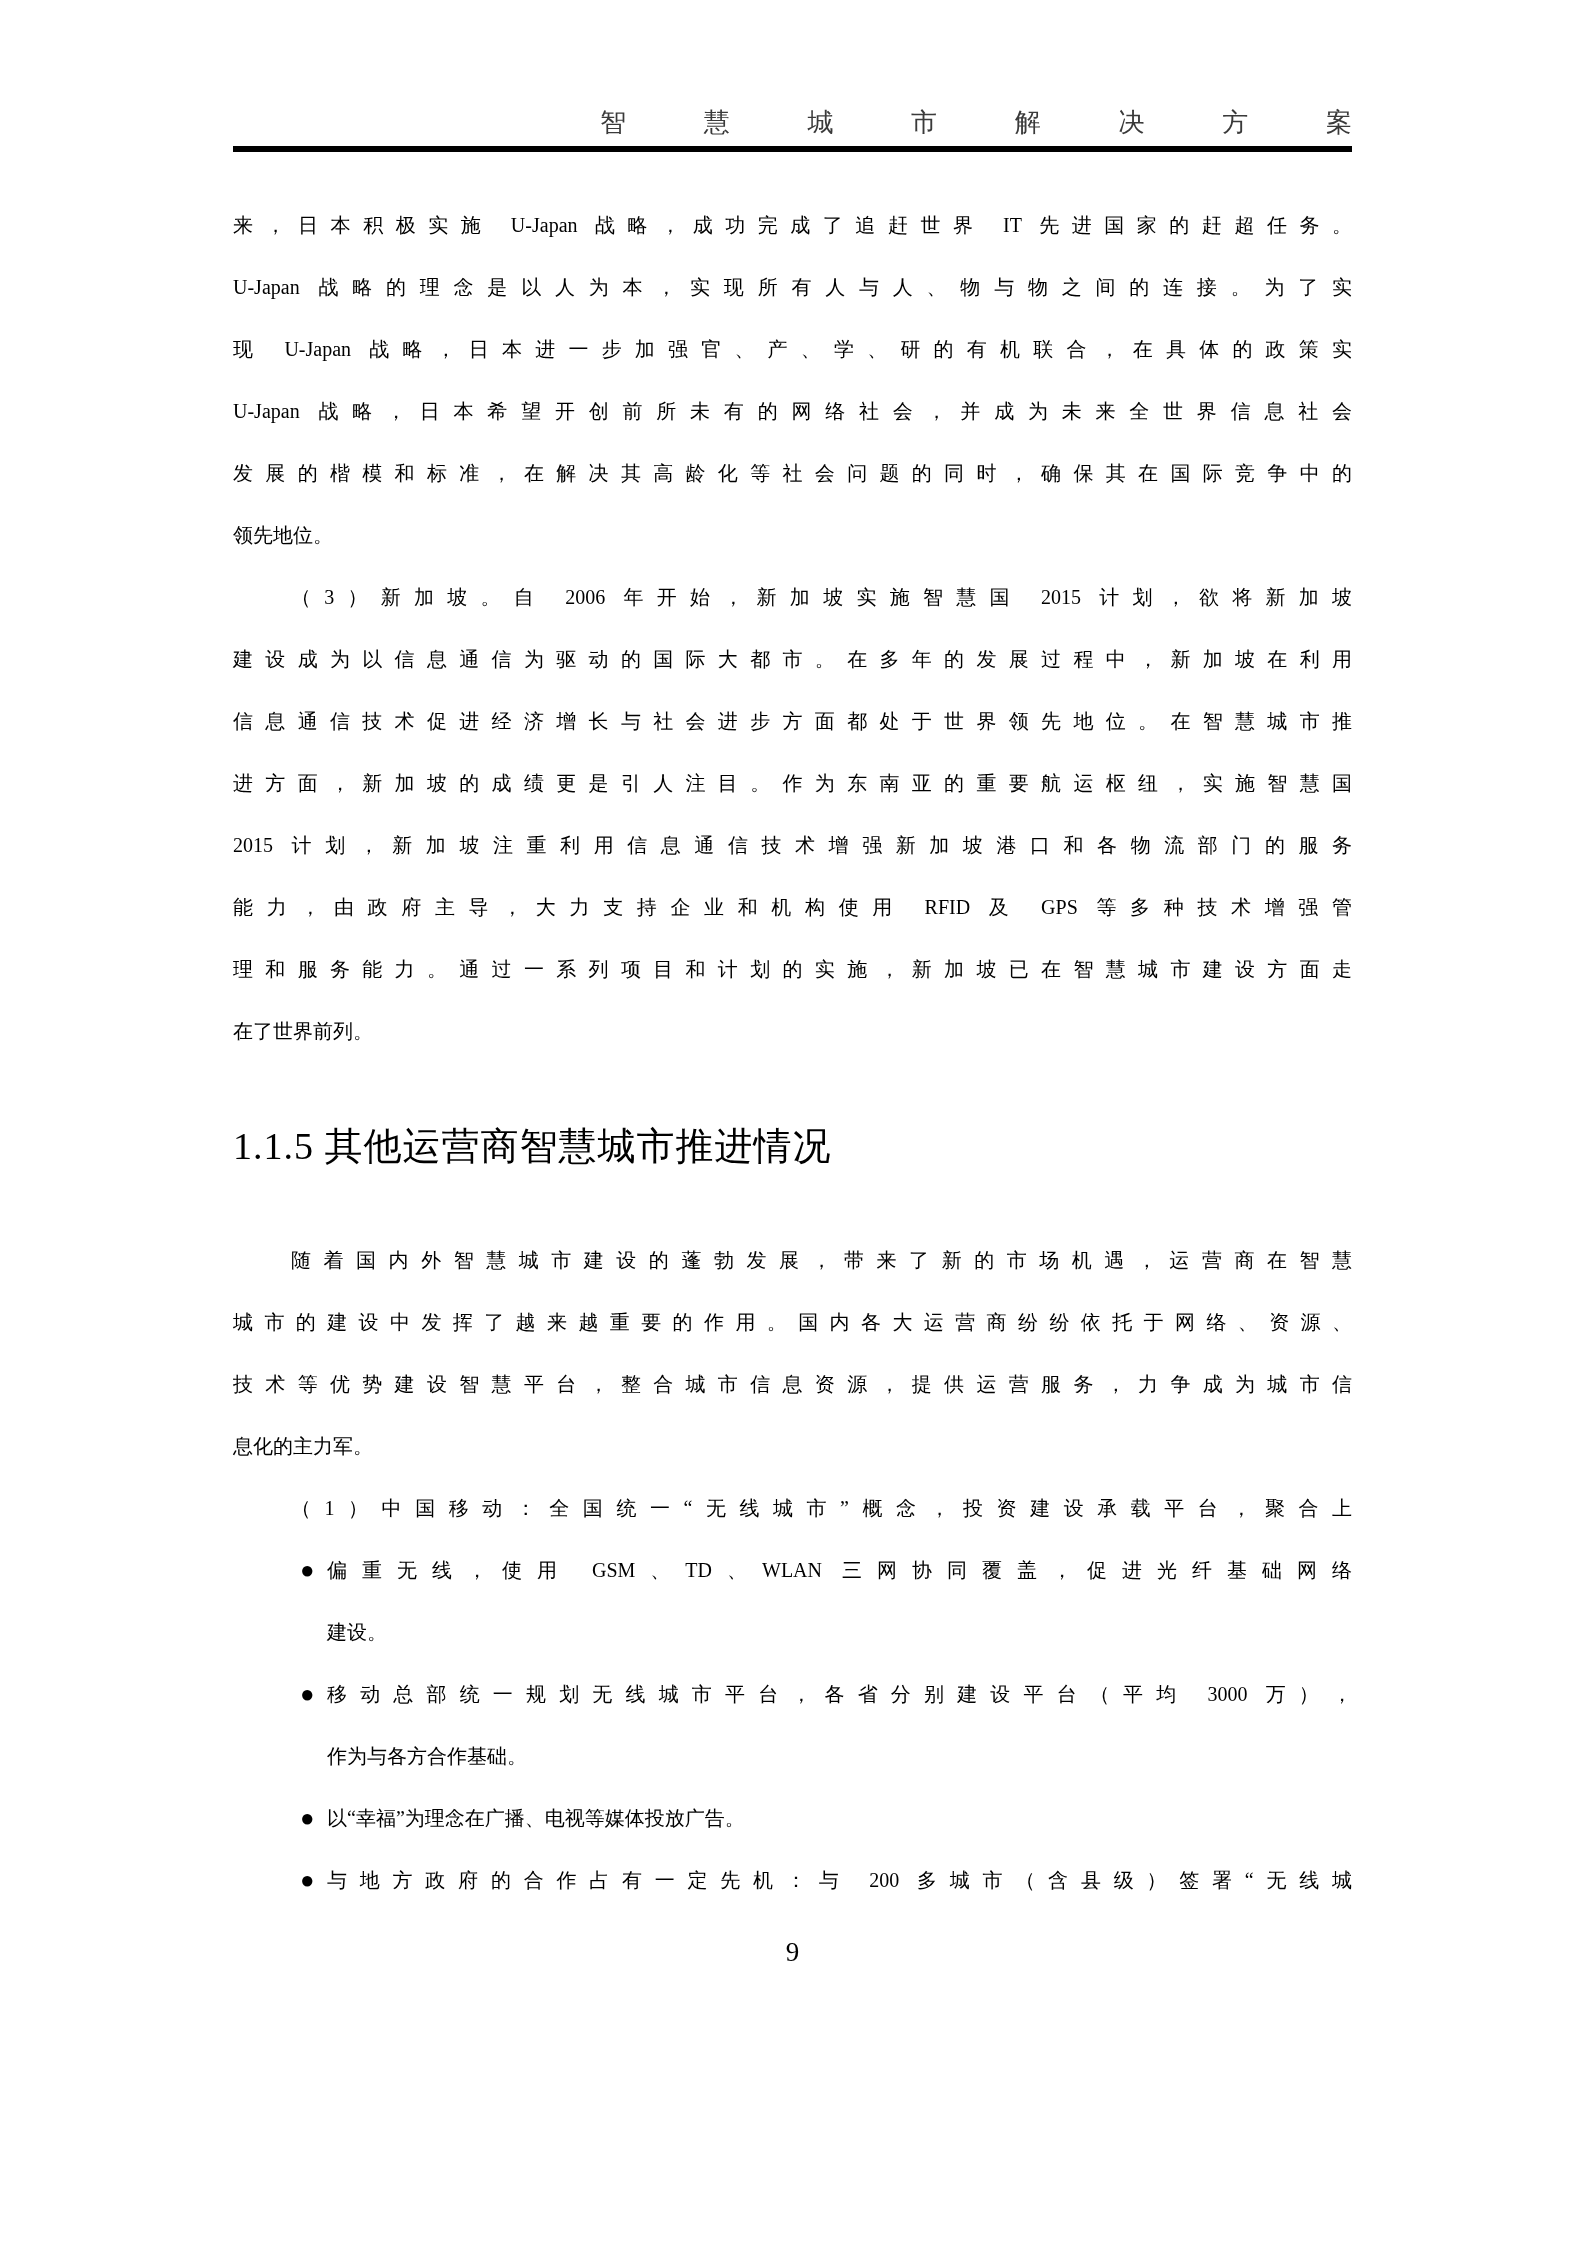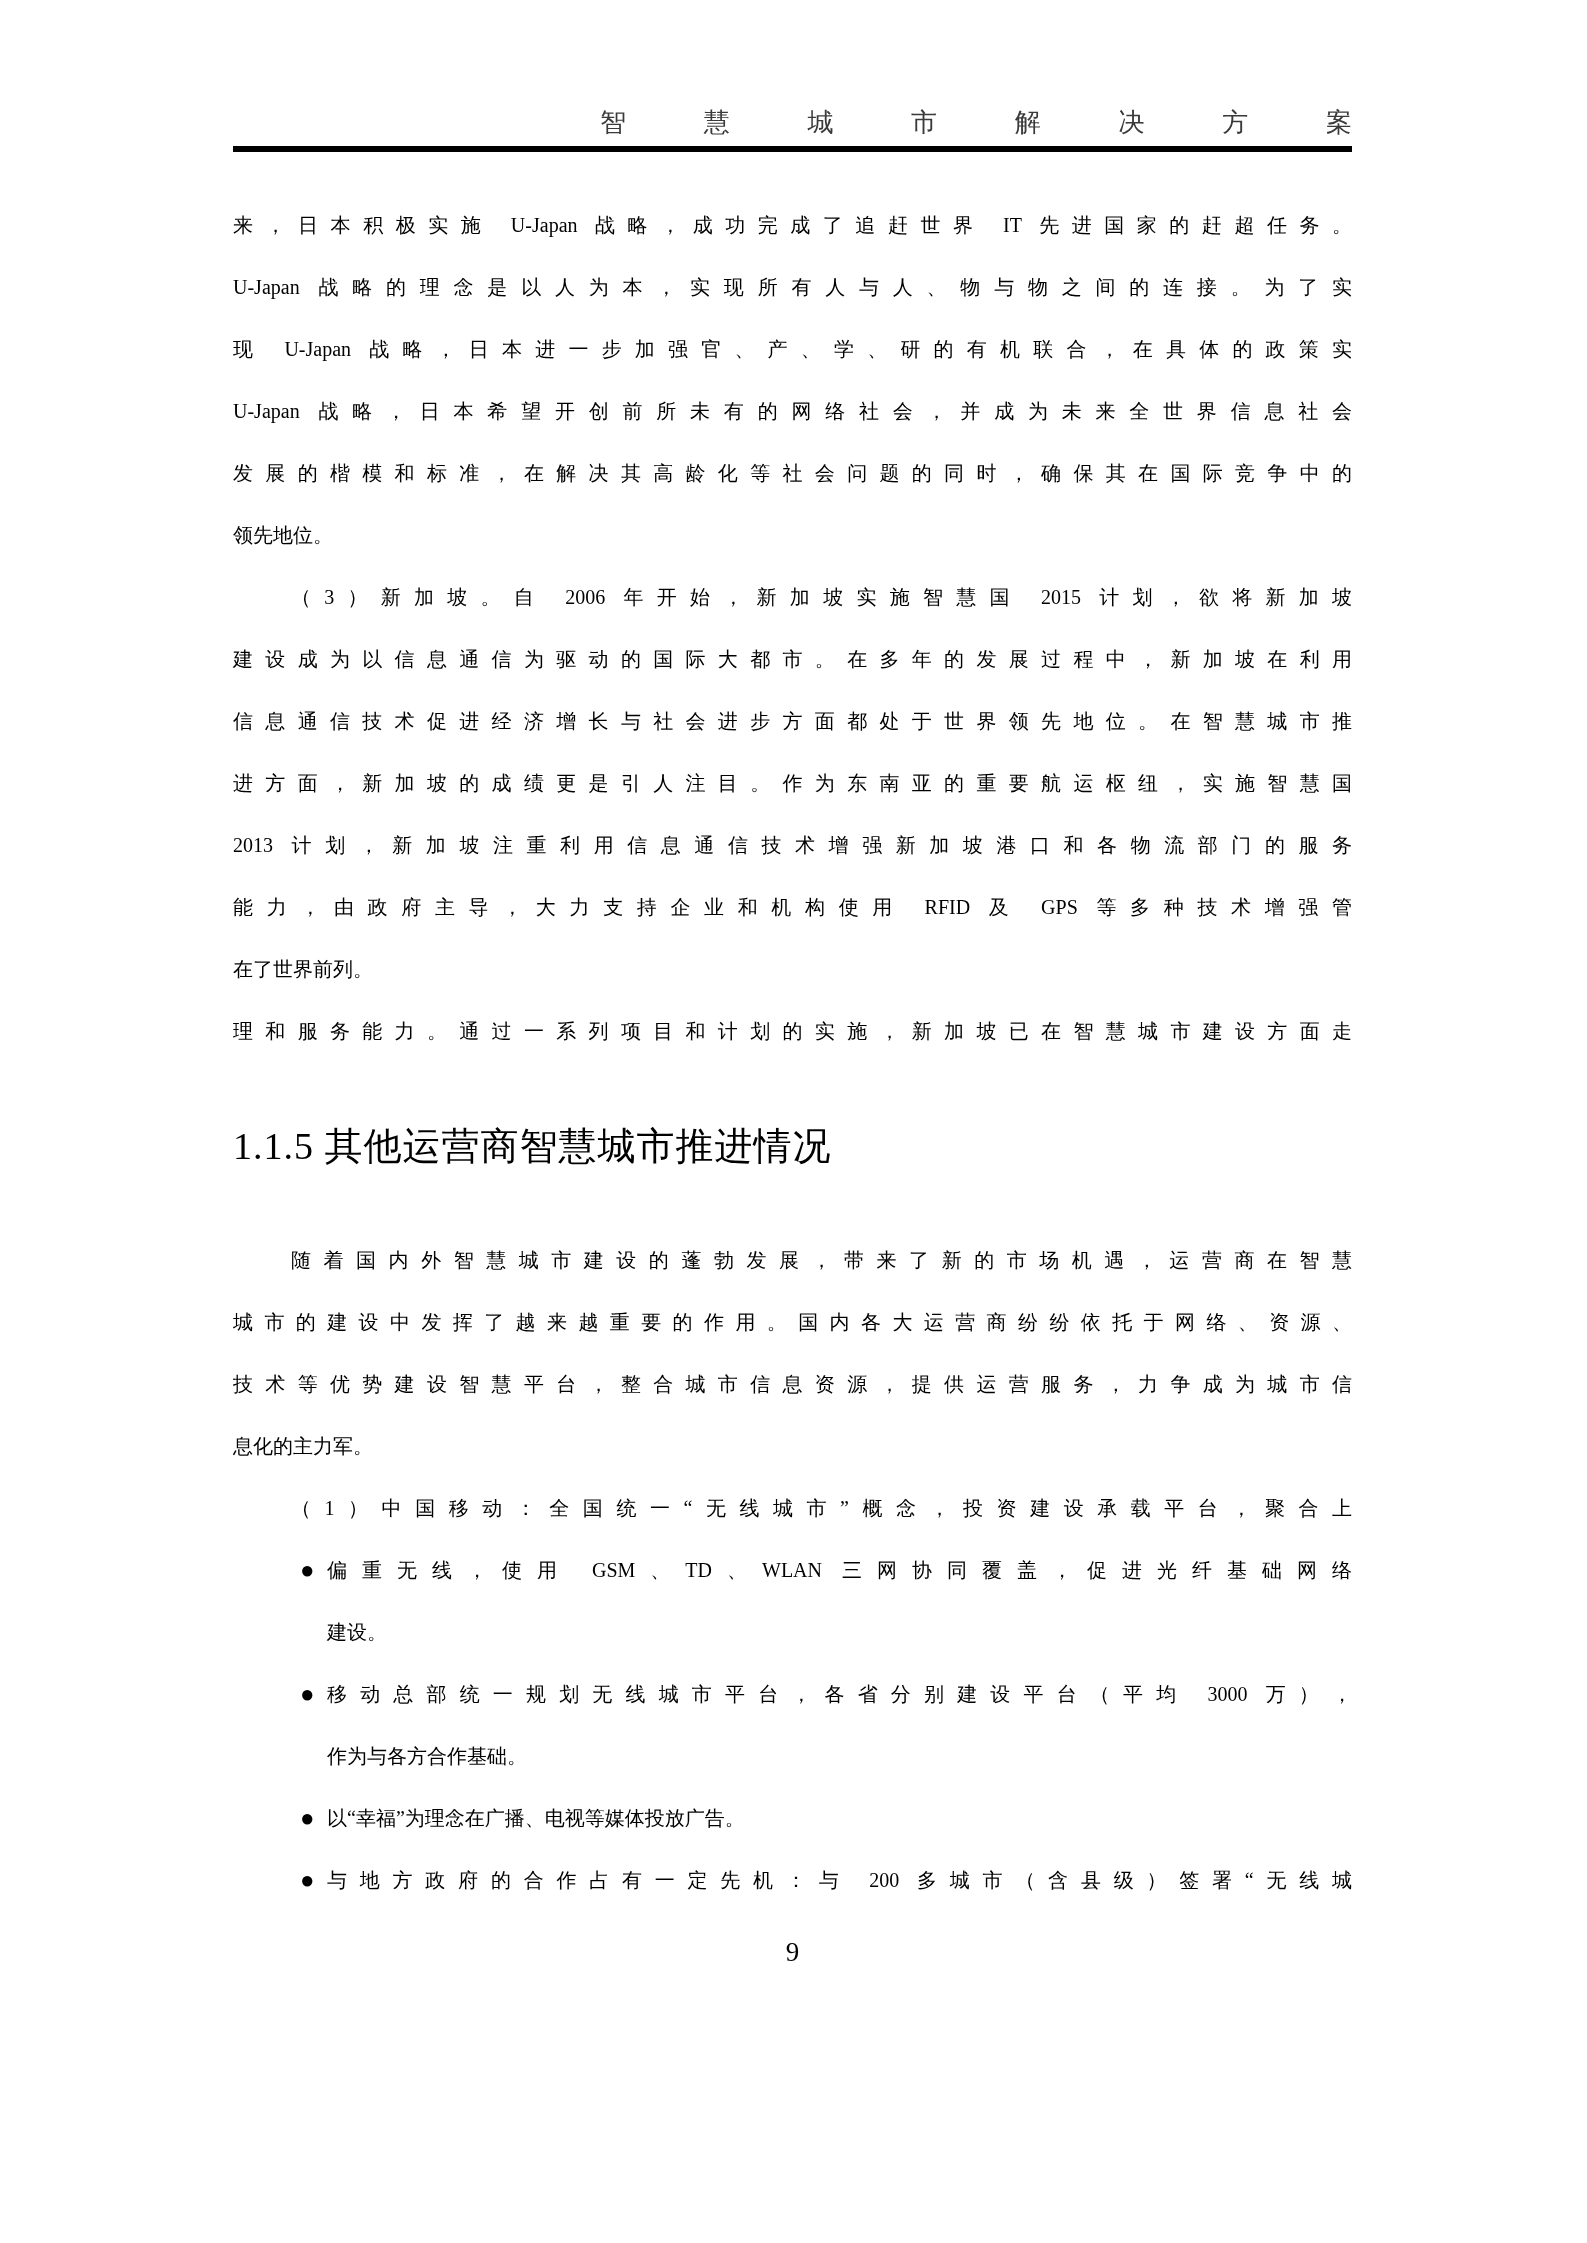--- a/index.html
+++ b/index.html
@@ -79,24 +79,24 @@
       <div class="ln j">U-Japan 战略，日本希望开创前所未有的网络社会，并成为未来全世界信息社会</div>
       <div class="ln j">发展的楷模和标准，在解决其高龄化等社会问题的同时，确保其在国际竞争中的</div>
       <div class="ln">领先地位。</div>
     </div>
 
     <div class="para">
       <div class="ln j ind">（3）新加坡。自 2006 年开始，新加坡实施智慧国 2015 计划，欲将新加坡</div>
       <div class="ln j">建设成为以信息通信为驱动的国际大都市。在多年的发展过程中，新加坡在利用</div>
       <div class="ln j">信息通信技术促进经济增长与社会进步方面都处于世界领先地位。在智慧城市推</div>
       <div class="ln j">进方面，新加坡的成绩更是引人注目。作为东南亚的重要航运枢纽，实施智慧国</div>
-      <div class="ln j">2013 计划，新加坡注重利用信息通信技术增强新加坡港口和各物流部门的服务</div>
+      <div class="ln j">2015 计划，新加坡注重利用信息通信技术增强新加坡港口和各物流部门的服务</div>
       <div class="ln j">能力，由政府主导，大力支持企业和机构使用 RFID 及 GPS 等多种技术增强管</div>
+      <div class="ln j">理和服务能力。通过一系列项目和计划的实施，新加坡已在智慧城市建设方面走</div>
       <div class="ln">在了世界前列。</div>
-      <div class="ln j">理和服务能力。通过一系列项目和计划的实施，新加坡已在智慧城市建设方面走</div>
     </div>
 
     <h2 class="heading">1.1.5 其他运营商智慧城市推进情况</h2>
 
     <div class="para">
       <div class="ln j ind">随着国内外智慧城市建设的蓬勃发展，带来了新的市场机遇，运营商在智慧</div>
       <div class="ln j">城市的建设中发挥了越来越重要的作用。国内各大运营商纷纷依托于网络、资源、</div>
       <div class="ln j">技术等优势建设智慧平台，整合城市信息资源，提供运营服务，力争成为城市信</div>
       <div class="ln">息化的主力军。</div>
     </div>

